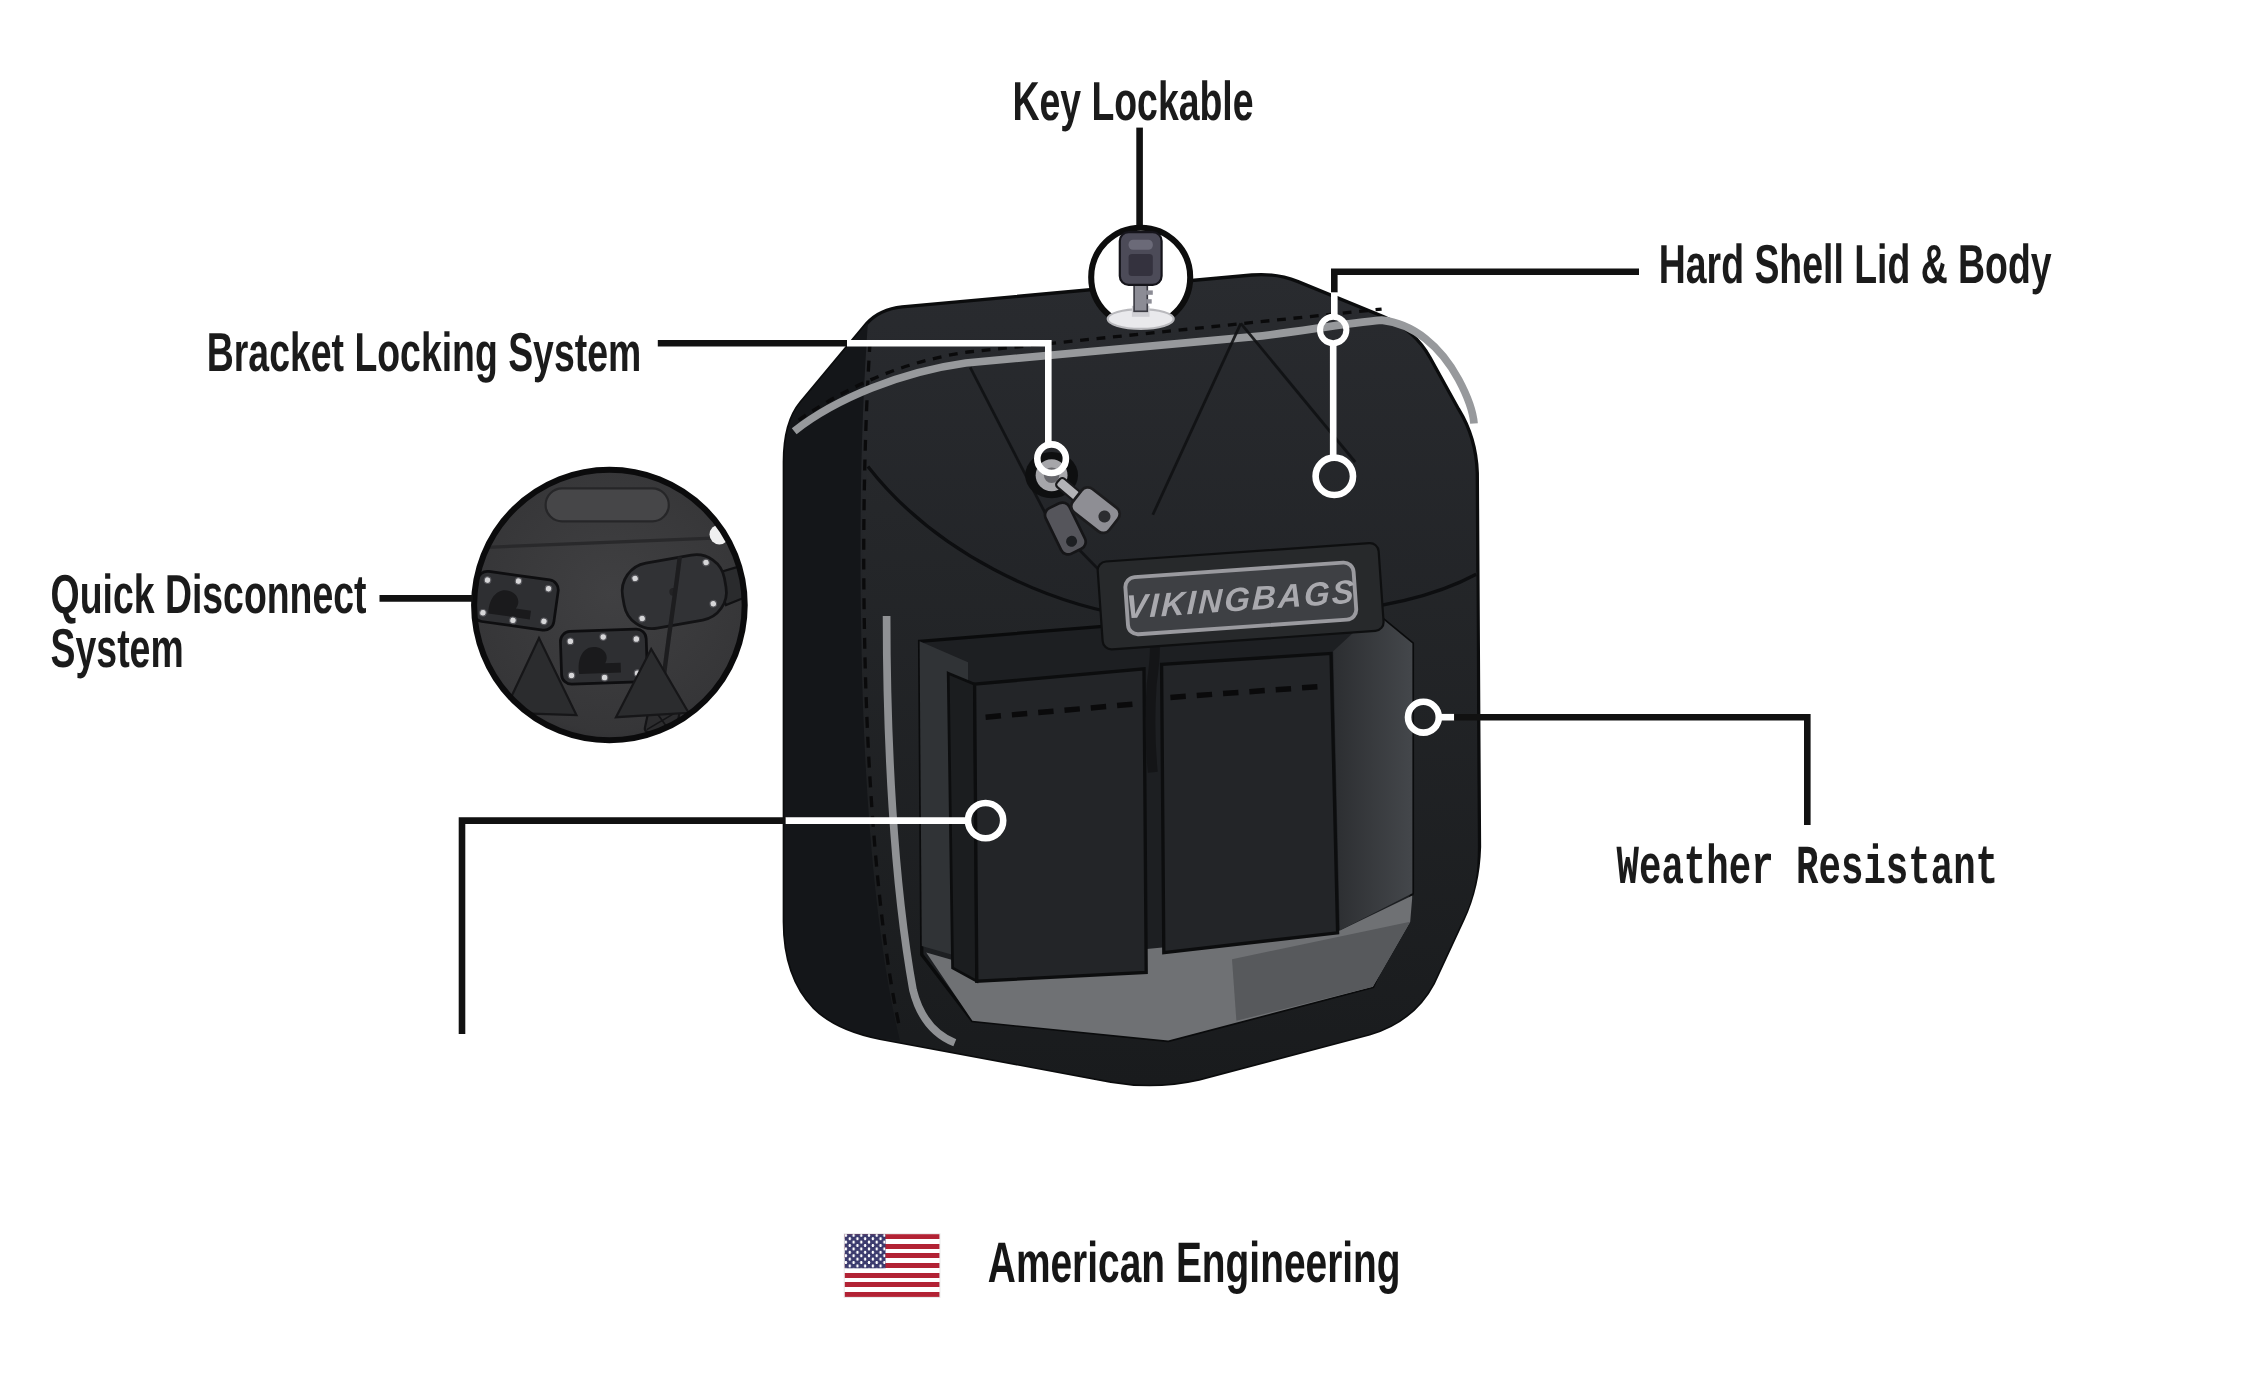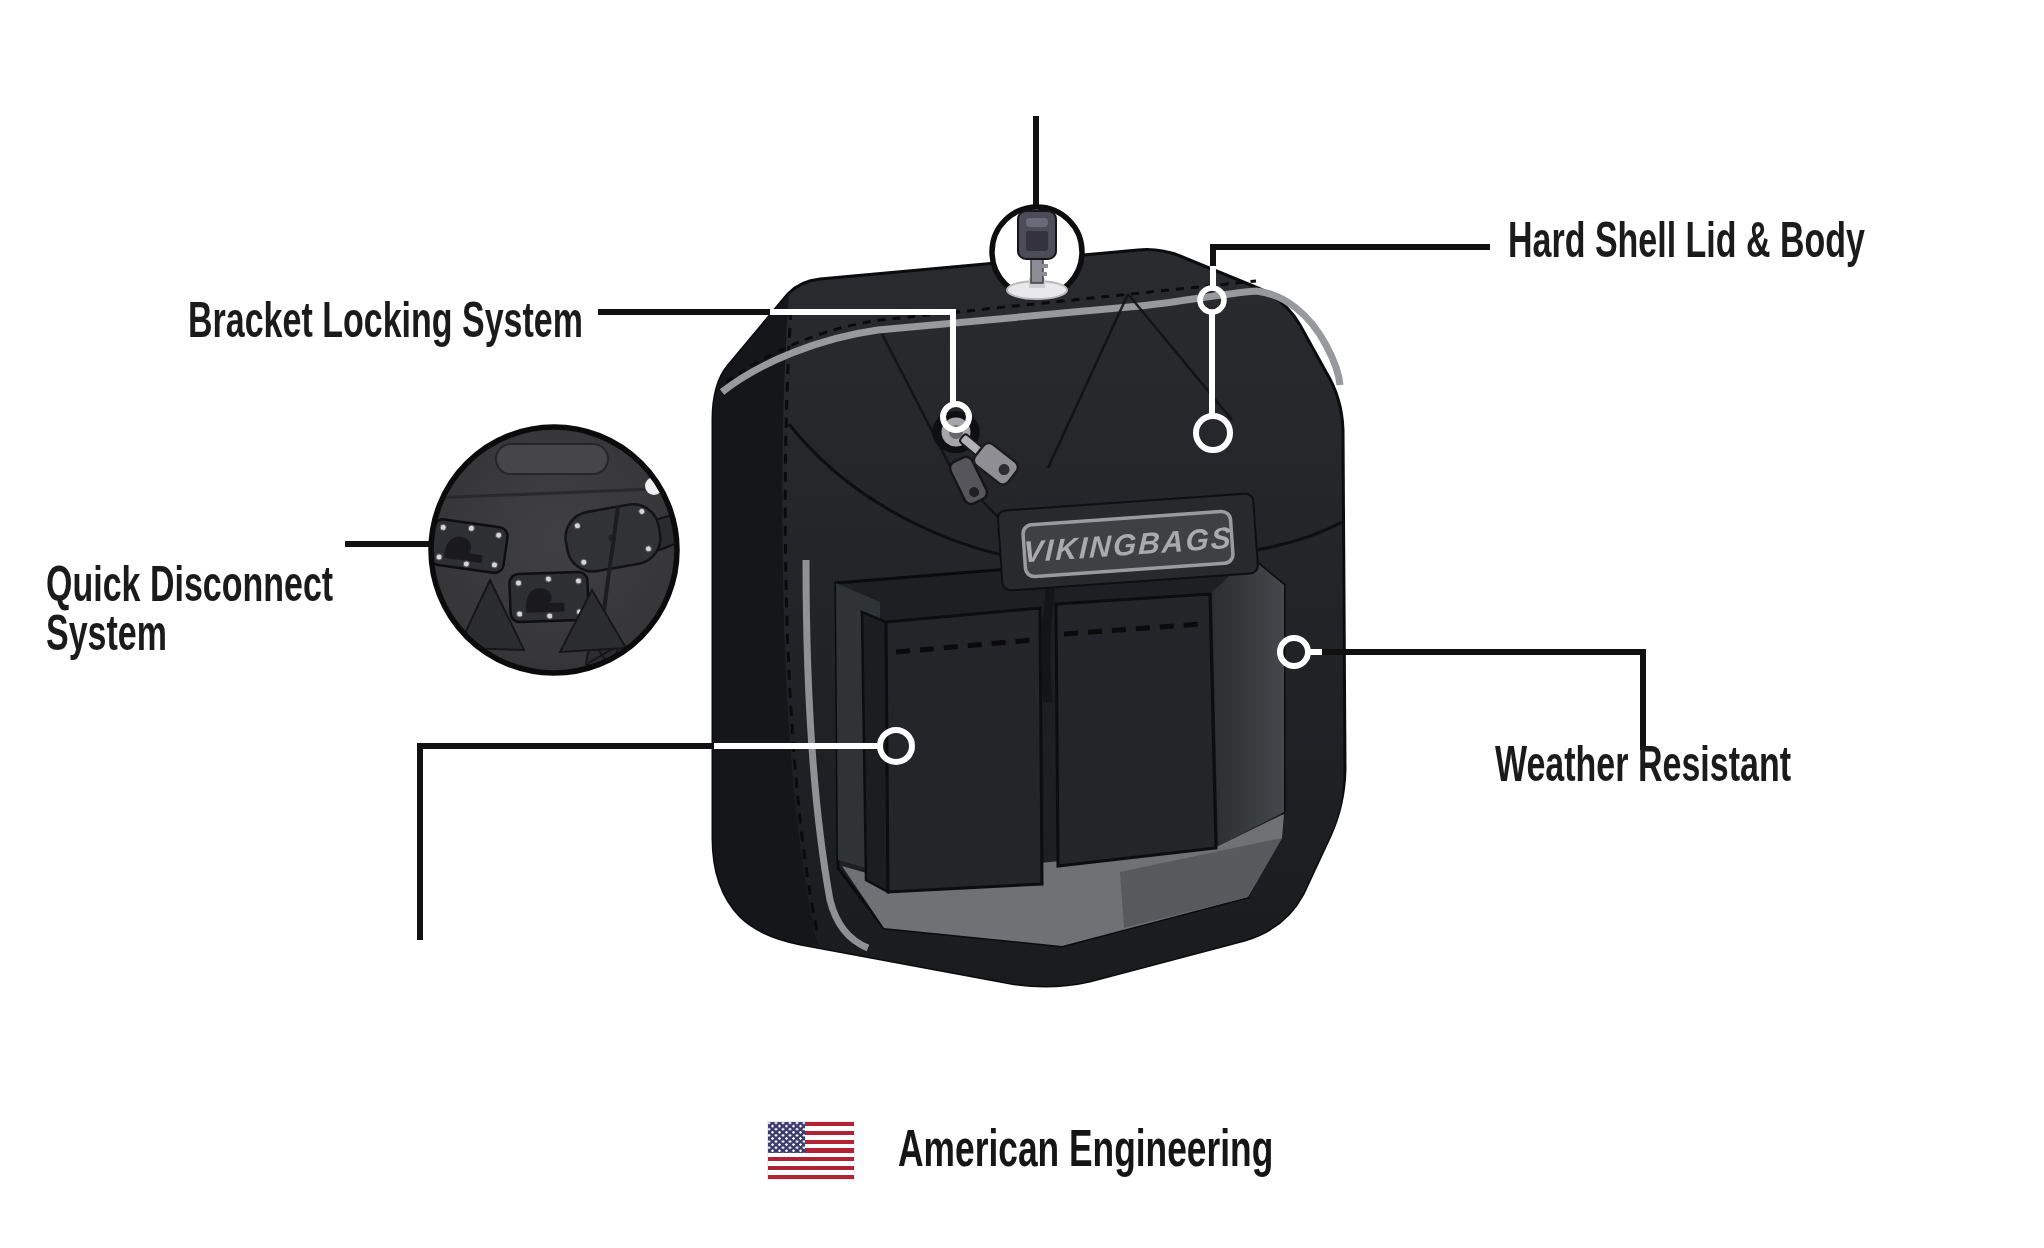--- a/index.html
+++ b/index.html
@@ -213,35 +213,38 @@
     <circle cx="1294" cy="652" r="14" fill="none" stroke="#ffffff" stroke-width="6"></circle>
     <line x1="1309" y1="652" x2="1322" y2="652" stroke="#ffffff" stroke-width="6"></line>
     <polyline points="1322,652 1643,652 1643,750" fill="none" stroke="#111111" stroke-width="6"></polyline>
 
     <circle cx="896" cy="746" r="16" fill="none" stroke="#ffffff" stroke-width="6"></circle>
     <line x1="879" y1="746" x2="714" y2="746" stroke="#ffffff" stroke-width="6"></line>
     <polyline points="714,746 420,746 420,940" fill="none" stroke="#111111" stroke-width="6"></polyline>
   </g>
 </svg>
 
+  <div class="callout-label centered" style="left:1030px;top:68px;">
+    <span class="cond-c">Key Lockable</span>
+  </div>
 
   <div class="callout-label" style="left:188px;top:296px;">
     <span class="cond">Bracket Locking System</span>
   </div>
 
   <div class="callout-label" style="left:1508px;top:216px;">
     <span class="cond">Hard Shell Lid &amp; Body</span>
   </div>
 
-  <div class="callout-label" style="left:46px;top:516px;margin-top:44px;">
+  <div class="callout-label" style="left:46px;top:516px;">
     <span class="cond" style="display:block;transform-origin:left center;">Quick Disconnect</span>
     <span class="cond" style="display:block;transform-origin:left center;">System</span>
   </div>
 
-  <div class="callout-label centered" style="left:1643px;top:740px;">
+  <div class="callout-label centered" style="left:1643px;top:766px;font-family:Liberation Mono, monospace;">
     <span class="cond-c">Weather Resistant</span>
   </div>
 
 
   <div class="flag">
     <div class="canton"></div>
   </div>
   <div class="footer-caption">
     <span class="cond">American Engineering</span>
   </div>

